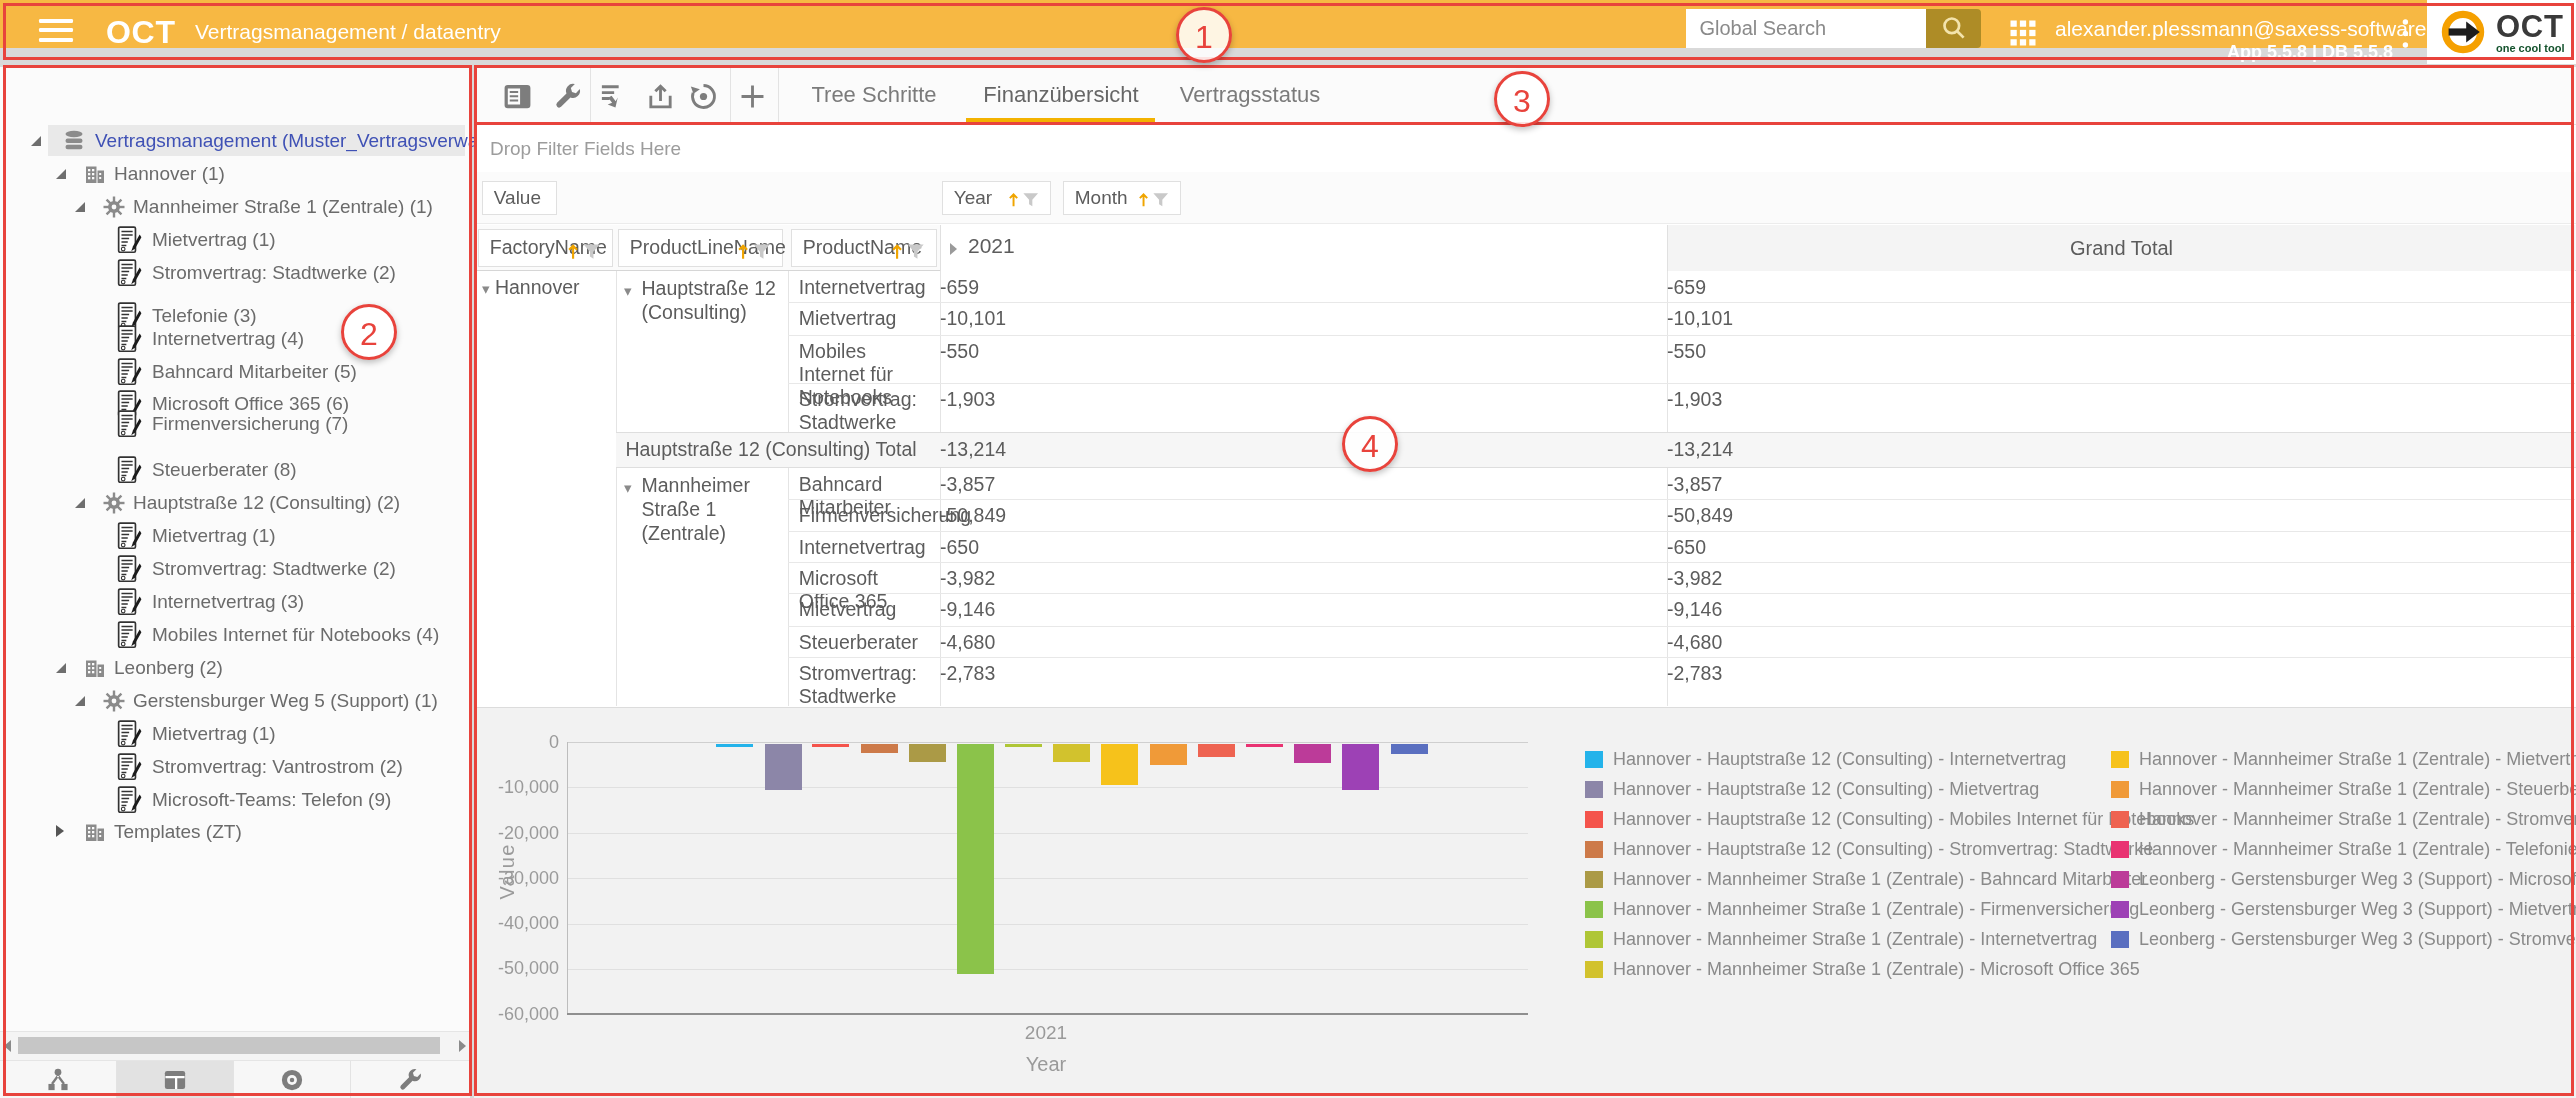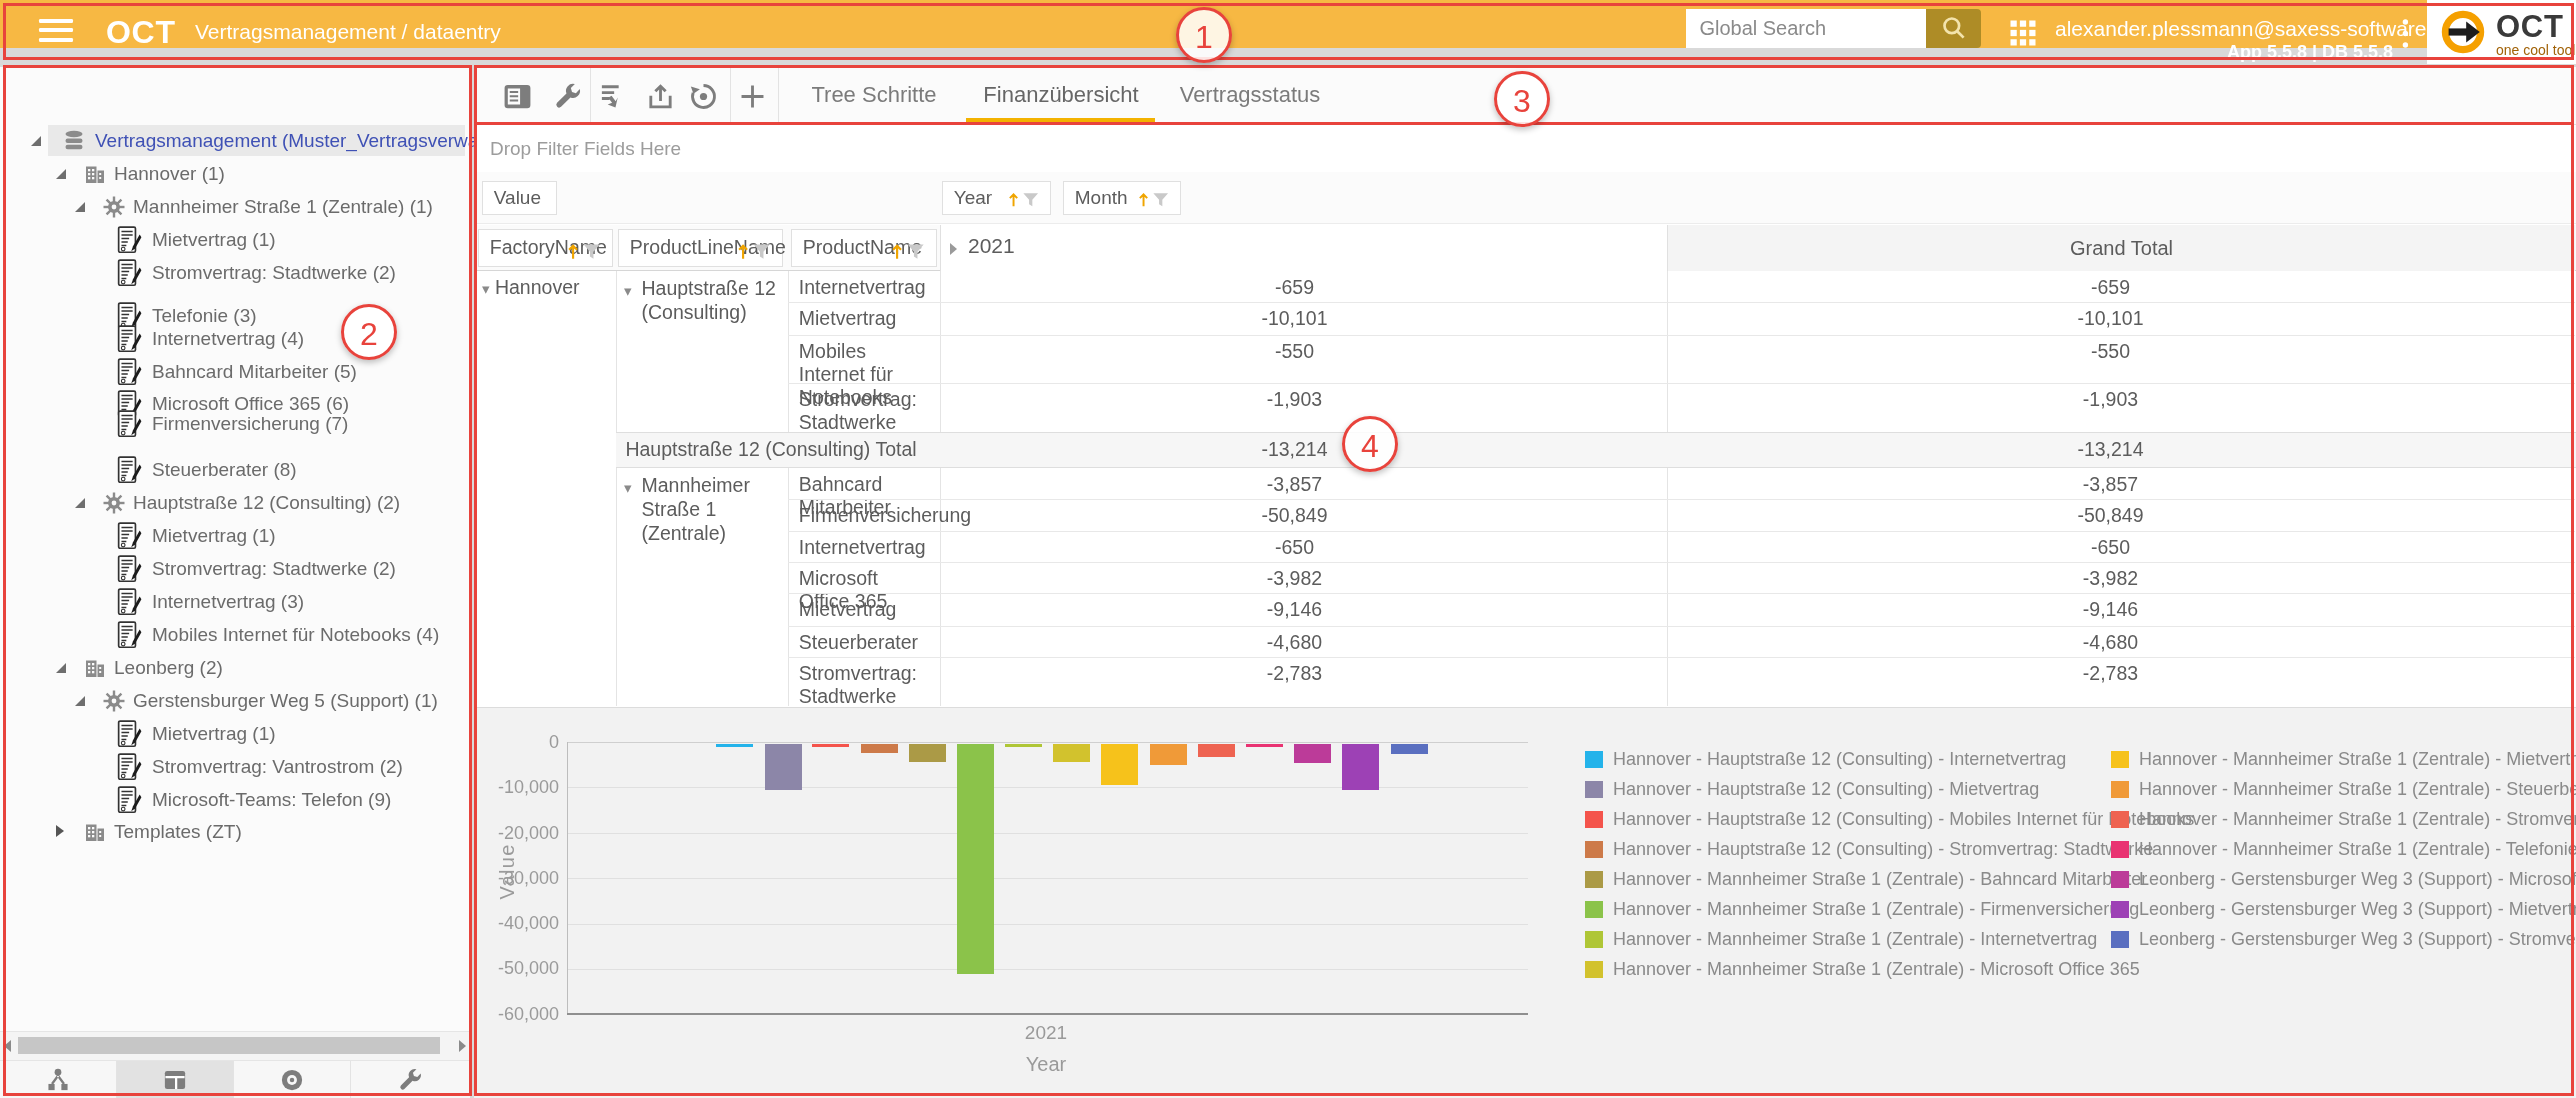--- a/index.html
+++ b/index.html
@@ -12,21 +12,21 @@
   #appname{position:absolute;left:106px;top:0;height:64px;line-height:64px;color:#fff;font-size:32px;font-weight:bold;letter-spacing:0.7px;}
   #gsearch{position:absolute;left:1686px;top:9.4px;width:240px;height:39px;border:none;padding:0 13.4px;font-size:20px;color:#555;background:#fff;outline:none;box-sizing:border-box;}
   #gsearch::placeholder{color:#8a8a8a;}
   #gsearchbtn{position:absolute;left:1926px;top:9.4px;width:55px;height:39px;background:#ae8c26;border:none;border-radius:0 4px 4px 0;cursor:pointer;}
   #gridicon{position:absolute;left:2008px;top:18px;width:30px;height:30px;cursor:pointer;}
   #useremail{position:absolute;left:2055px;top:0;height:64px;line-height:58px;color:#fff;font-size:21px;cursor:pointer;}
   #kebab{position:absolute;left:2400px;top:17.5px;width:10.8px;height:31px;cursor:pointer;}
   #version{position:absolute;right:183px;top:42px;color:#fff;font-size:18px;font-weight:bold;}
   #logobox{position:absolute;left:2427px;top:0;width:149px;height:64px;background:#fff;}
   #logobox .lt{position:absolute;left:69px;top:9.4px;font-size:31px;font-weight:bold;color:#3a3a3a;letter-spacing:0.7px;}
-  #logobox .ls{position:absolute;left:69px;top:42px;font-size:14px;color:#a16207;white-space:nowrap;}
+  #logobox .ls{position:absolute;left:69px;top:42px;font-size:11px;color:#14532d;white-space:nowrap;font-weight:bold;}
   
   #sidebar{position:absolute;left:0;top:67px;width:470px;height:1031px;background:#fbfbfb;}
   #treesearchrow{position:absolute;left:0;top:0;width:470px;height:48px;border-bottom:1.3px solid #e2e2e2;background:#fbfbfb;}
   #treesearch{position:absolute;left:0;top:0;width:417px;height:47px;border:none;background:transparent;padding:0 16px;font-size:20px;color:#555;outline:none;box-sizing:border-box;}
   #treesearch::placeholder{color:#9a9a9a;}
   .drag-handle{position:absolute;left:427px;top:12px;font-size:21.5px;color:#9a9a9a;}
   .trow{position:absolute;left:0;width:470px;height:33px;cursor:pointer;}
   .trow .lbl{position:absolute;top:0;height:33px;line-height:33px;font-size:19px;color:#6b6b6b;white-space:nowrap;overflow:hidden;}
   .trow.sel .lbl{color:#3f51b5;}
   .trow.sel .hl{position:absolute;left:48px;top:1.3px;right:5.4px;bottom:1.3px;background:#e9e9e9;}
@@ -64,21 +64,21 @@
   .hchip{position:absolute;top:4px;height:38px;background:#fff;border:1.3px solid #e0e0e0;box-sizing:border-box;font-size:19.5px;color:#5c5c5c;line-height:35px;padding-left:10.8px;cursor:grab;}
   .hchip .ic{position:absolute;right:6.7px;top:8px;width:39px;height:20px;}
   #yearhead{position:absolute;left:466px;top:0;width:728px;height:46px;background:#fff;border-left:1.3px solid #e0e0e0;box-sizing:border-box;}
   #yearhead .tri{position:absolute;left:9.4px;top:17.5px;width:0;height:0;border-top:6px solid transparent;border-bottom:6px solid transparent;border-left:7.4px solid #9a9a9a;}
   #yearhead span{position:absolute;left:27px;top:9.4px;font-size:21px;color:#5c5c5c;}
   #gthead{position:absolute;left:1193px;top:0;width:908px;height:46px;background:#f4f4f4;border-left:1.3px solid #e0e0e0;box-sizing:border-box;text-align:center;line-height:46px;font-size:20px;color:#5c5c5c;}
   .vline{position:absolute;width:1.3px;background:#e4e4e4;}
   .rline{position:absolute;height:1.3px;background:#e8e8e8;}
   .cell{position:absolute;font-size:19.5px;color:#5c5c5c;box-sizing:border-box;}
   .pname{padding:5.4px 6.7px 0 10.8px;line-height:23px;}
-  .pval{text-align:center;padding-right:19px;padding-top:5.4px;}
+  .pval{text-align:left;padding-right:19px;padding-top:5.4px;}
   .grpcell{padding:5.4px 5.4px 0 25.5px;line-height:24px;position:absolute;font-size:19.5px;color:#5c5c5c;box-sizing:border-box;}
   .ctri{position:absolute;font-size:15px;color:#8a8a8a;}
   #totalrow{position:absolute;left:142px;top:365px;width:1960px;height:36px;background:#f6f6f6;border-top:1.3px solid #dedede;border-bottom:1.3px solid #dedede;box-sizing:border-box;}
   
   #chart{position:absolute;left:0;top:640px;width:2102px;height:391px;background:#f2f2f2;border-top:1.3px solid #dcdcdc;box-sizing:border-box;}
   .gline{position:absolute;left:93px;width:961px;height:1.3px;background:#e0e0e0;}
   #yaxis{position:absolute;left:93px;top:34px;width:1.3px;height:272px;background:#bdbdbd;}
   #xbase{position:absolute;left:93px;top:305px;width:961px;height:2px;background:#8f8f8f;}
   .ytick{position:absolute;left:0;width:85px;text-align:right;font-size:18px;color:#9a9a9a;line-height:19px;}
   #bars{position:absolute;left:93px;top:36px;width:961px;height:271px;}

